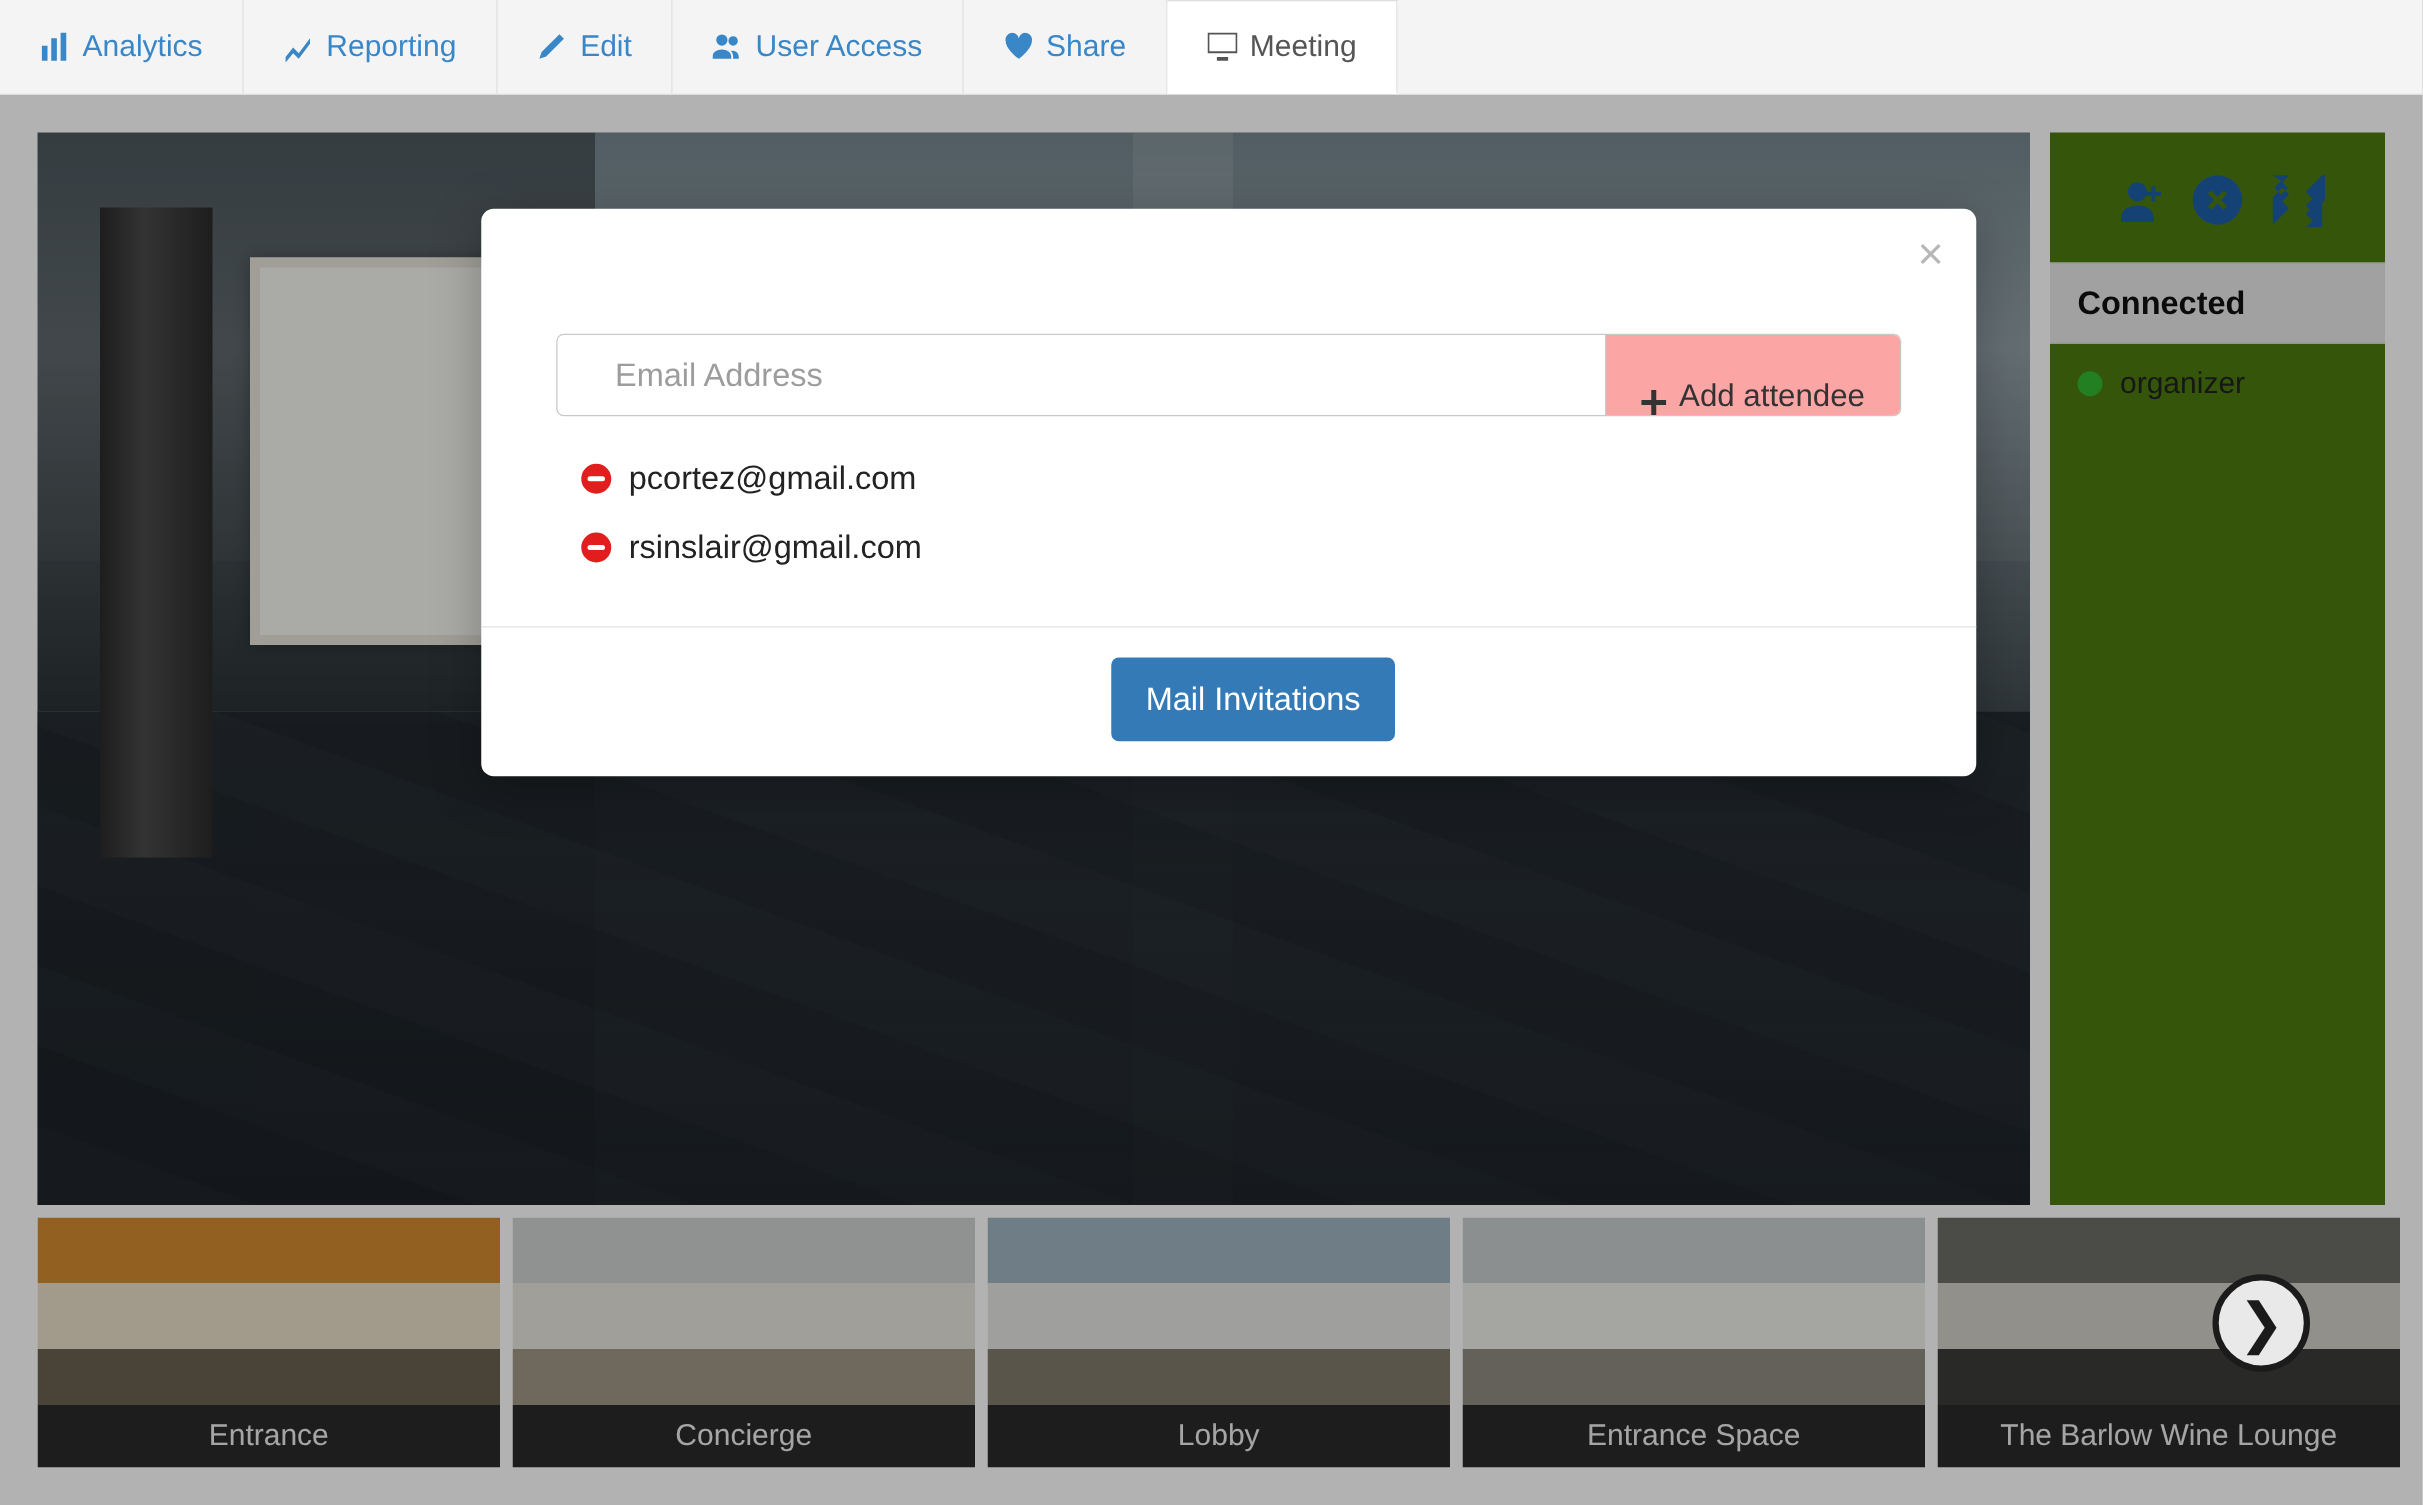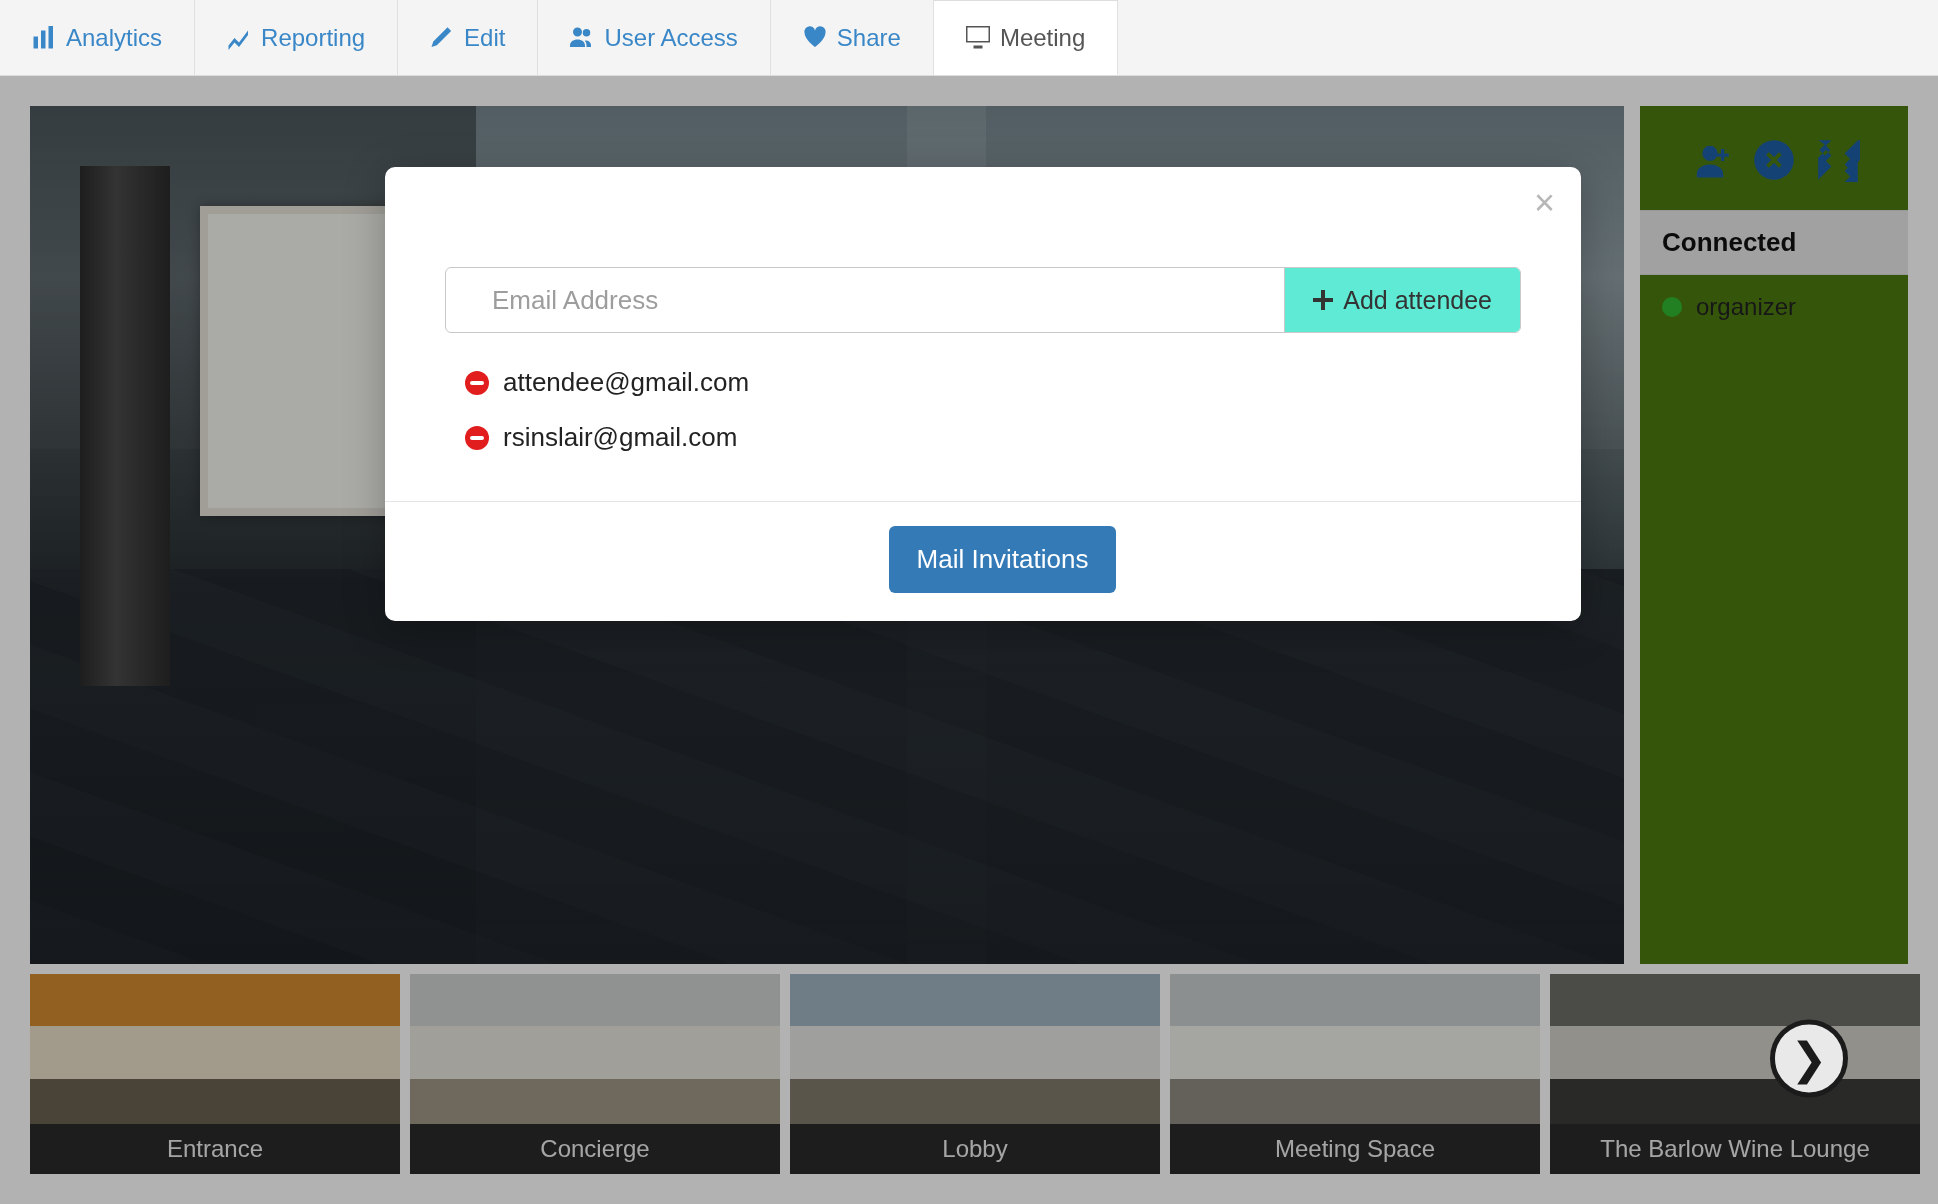--- a/index.html
+++ b/index.html
@@ -180,23 +180,23 @@
   .input-row{
     display:flex; border:1px solid #c9c9c9; border-radius:6px; overflow:hidden;
     height:66px;
     padding-left:24px;
   }
   .input-row input{
     flex:1; border:0; font-size:26px; padding:0 22px; outline:none; color:#444;
   }
   .input-row input::placeholder{ color:#9d9d9d; }
   .add-btn{
-    display:flex; align-items:center; gap:10px;
+    display:flex; align-items:flex-end; gap:10px;
     padding:0 28px; border-left:1px solid #c9c9c9;
-    font-size:25px; color:#333; cursor:pointer; background:#5eead4;
+    font-size:25px; color:#333; cursor:pointer; background:#fca5a5;
   }
   .add-btn svg{ width:20px; height:20px; fill:#333; }
   .attendee-list{
     padding:34px 0 20px 20px;
     display:flex; flex-direction:column; gap:24px;
   }
   .attendee{
     display:flex; align-items:center; gap:14px; font-size:26px; color:#222;
   }
   .remove-ic{
@@ -352,21 +352,21 @@
       <div class="thumb t2">
         <div class="thumb-img"></div>
         <div class="thumb-label">Concierge</div>
       </div>
       <div class="thumb t3">
         <div class="thumb-img"></div>
         <div class="thumb-label">Lobby</div>
       </div>
       <div class="thumb t4">
         <div class="thumb-img"></div>
-        <div class="thumb-label">Meeting Space</div>
+        <div class="thumb-label">Entrance Space</div>
       </div>
       <div class="thumb t5">
         <div class="thumb-img"></div>
         <div class="thumb-label">The Barlow Wine Lounge</div>
       </div>
       <div class="thumb"></div>
       <div class="thumb-next">
         <span>❯</span>
       </div>
     </div>
@@ -385,21 +385,21 @@
         <svg viewBox="0 0 15 15">
             <use href="#i-plus"></use>
           </svg>
         <span>Add attendee</span>
       </div>
     </div>
 
     <div class="attendee-list">
       <div class="attendee">
         <span class="remove-ic"></span>
-        <span>attendee@gmail.com</span>
+        <span>pcortez@gmail.com</span>
       </div>
       <div class="attendee">
         <span class="remove-ic"></span>
         <span>rsinslair@gmail.com</span>
       </div>
     </div>
   </div>
   <hr>
   <div class="modal-footer">
     <button class="mail-btn">Mail Invitations</button>

